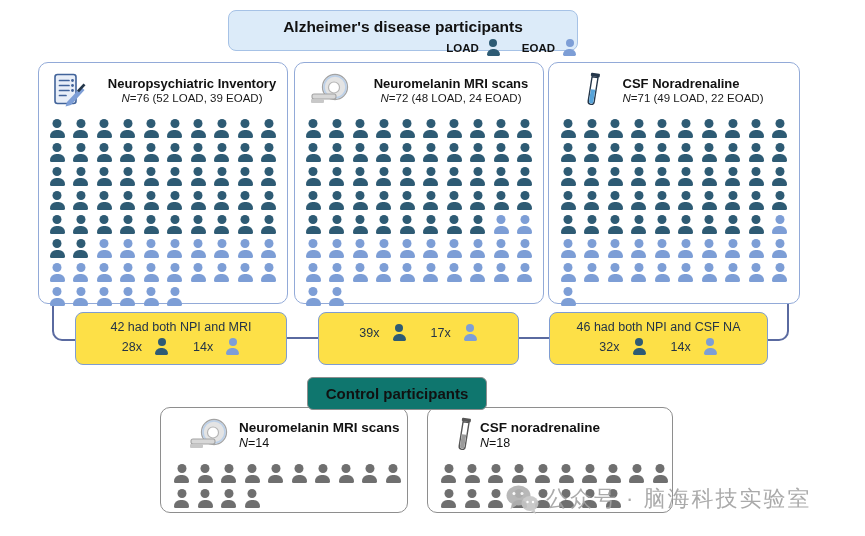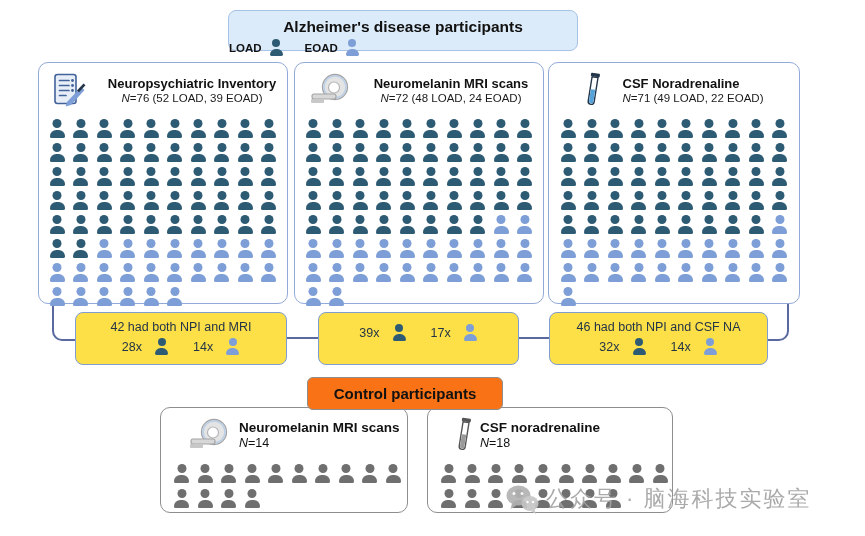--- a/index.html
+++ b/index.html
@@ -17,21 +17,21 @@
   .person.sm::after{height:7px;}
   .c-load{--c:var(--load);}
   .c-eoad{--c:var(--eoad);}
   .c-control{--c:var(--control);}
 
   
   .title-box{position:absolute;left:228px;top:10px;width:350px;height:41px;z-index:3;
              background:#dcebf9;border:1.5px solid #a6c2e6;border-radius:8px;
              box-sizing:border-box;padding-top:7px;}
   .tb-title{font-size:15.5px;font-weight:bold;text-align:center;}
-  .tb-legend{margin-top:3px;display:flex;justify-content:flex-start;align-items:center;gap:7px;
+  .tb-legend{margin-top:3px;display:flex;justify-content:flex-end;align-items:center;gap:7px;
              font-size:11.5px;font-weight:bold;}
   .leg-gap{margin-left:14px;}
 
   
   .panel{position:absolute;top:62px;height:242px;z-index:1;background:#fff;
          border:1.6px solid #92aad8;border-radius:10px;box-sizing:border-box;}
   .p1{left:38px;width:250px;}
   .p2{left:294px;width:250px;}
   .p3{left:548px;width:252px;}
   .panel-head{display:flex;align-items:center;justify-content:center;gap:22px;
@@ -58,22 +58,22 @@
         text-align:center;padding-top:7px;color:#243447;}
   .ob1{left:75px;width:212px;}
   .ob2{left:318px;width:201px;}
   .ob3{left:549px;width:219px;}
   .ob-text{font-size:12.5px;}
   .ob-counts{margin-top:4px;display:flex;justify-content:center;align-items:center;gap:12px;
              font-size:12.5px;}
   .cnt2{margin-left:12px;}
 
   
-  .control-box{position:absolute;left:307px;top:377px;width:196px;height:33px;z-index:3;
-               background:#f97316;border:1.6px solid #8e8e8e;border-radius:6px;
+  .control-box{position:absolute;left:307px;top:377px;width:180px;height:33px;z-index:3;
+               background:#0f766e;border:1.6px solid #8e8e8e;border-radius:6px;
                box-sizing:border-box;display:flex;align-items:center;justify-content:center;
                font-size:15px;font-weight:bold;}
   .cpanel{position:absolute;top:407px;height:106px;z-index:1;background:#fff;
           border:1.5px solid #8e8e8e;border-radius:10px;box-sizing:border-box;}
   .ca{left:160px;width:248px;}
   .cb{left:427px;width:246px;}
   .cpanel-head{display:flex;align-items:center;gap:8px;padding:6px 0 0 28px;height:42px;}
   .ctitle{font-size:13.5px;font-weight:bold;}
   .csub{font-size:12.5px;margin-top:1px;}
   .csub i{font-style:italic;}

